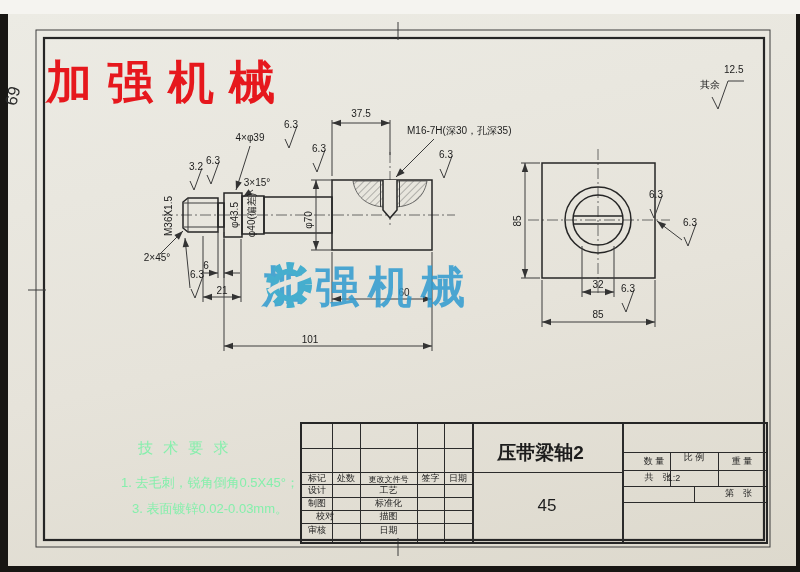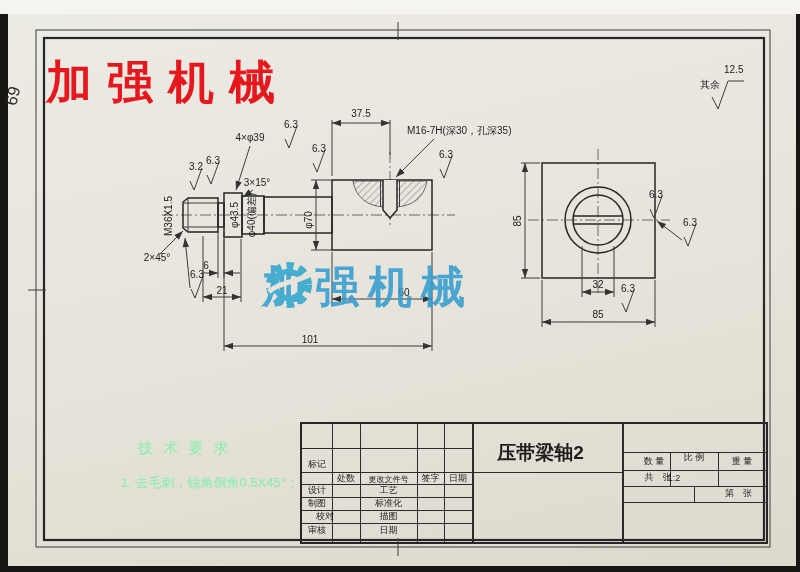--- a/index.html
+++ b/index.html
@@ -169,20 +169,21 @@
     <circle cx="24" cy="24" r="16" fill="none" stroke="#2aa5cc" stroke-width="9" stroke-dasharray="6 4.4"></circle>
     <circle cx="24" cy="24" r="12" fill="none" stroke="#2aa5cc" stroke-width="5"></circle>
     <path d="M6,30 C16,21 30,22 44,14" stroke="#e7e4dc" stroke-width="4.5" fill="none"></path>
   </svg>
   <span class="wm-text">加强机械</span>
 </div>
 
 <div class="tech">
   <div class="tech-title">技 术 要 求</div>
   <div class="tech-item">1. 去毛刺，锐角倒角0.5X45°；</div>
+  <div class="tech-item">3. 表面镀锌0.02-0.03mm。</div>
 </div>
 
 <div class="tb">
   <i class="vl" style="left:30px;height:118px"></i>
   <i class="vl" style="left:58px;height:118px"></i>
   <i class="vl" style="left:115px;height:118px"></i>
   <i class="vl" style="left:142px;height:118px"></i>
   <i class="vl" style="left:170px;height:118px;width:1.6px"></i>
   <i class="vl" style="left:320px;height:118px;width:1.6px"></i>
   <i class="vl" style="left:368px;top:28px;height:34px"></i>
@@ -193,36 +194,37 @@
   <i class="hl" style="top:60px;width:170px"></i>
   <i class="hl" style="top:73px;width:170px"></i>
   <i class="hl" style="top:86px;width:170px"></i>
   <i class="hl" style="top:99px;width:170px"></i>
   <i class="hl" style="top:48px;left:170px;width:150px"></i>
   <i class="hl" style="top:28px;left:320px;width:144px"></i>
   <i class="hl" style="top:46px;left:320px;width:144px"></i>
   <i class="hl" style="top:62px;left:320px;width:144px"></i>
   <i class="hl" style="top:78px;left:320px;width:144px"></i>
 
-  <span class="tc" style="left:0;top:35px;width:30px">标记</span>
+  <span class="tc" style="left:0;top:49px;width:30px">标记</span>
   <span class="tc" style="left:30px;top:49px;width:28px">处数</span>
   <span class="tc" style="left:58px;top:50px;width:57px;font-size:8px">更改文件号</span>
   <span class="tc" style="left:115px;top:49px;width:27px">签字</span>
   <span class="tc" style="left:142px;top:49px;width:28px">日期</span>
 
   <span class="tc" style="left:0;top:61px;width:30px">设计</span>
   <span class="tc" style="left:58px;top:61px;width:57px">工艺</span>
   <span class="tc" style="left:0;top:74px;width:30px">制图</span>
   <span class="tc" style="left:58px;top:74px;width:57px">标准化</span>
   <span class="tc" style="left:8px;top:87px;width:30px">校对</span>
   <span class="tc" style="left:58px;top:87px;width:57px">描图</span>
   <span class="tc" style="left:0;top:101px;width:30px">审核</span>
   <span class="tc" style="left:58px;top:101px;width:57px">日期</span>
 
   <span class="tc" style="left:170px;top:16px;width:137px;font-size:19px;font-weight:bold;line-height:26px">压带梁轴2</span>
+  <span class="tc" style="left:170px;top:70px;width:150px;font-size:17px;line-height:24px">45</span>
 
   <span class="tc" style="left:328px;top:32px;width:48px">数 量</span>
   <span class="tc" style="left:368px;top:28px;width:48px">比 例</span>
   <span class="tc" style="left:416px;top:32px;width:48px">重 量</span>
   <span class="tc" style="left:348px;top:49px;width:48px">1:2</span>
   <span class="tc" style="left:320px;top:48px;width:72px">共　张</span>
   <span class="tc" style="left:392px;top:64px;width:89px">第　张</span>
 </div>
 
 </body></html>

